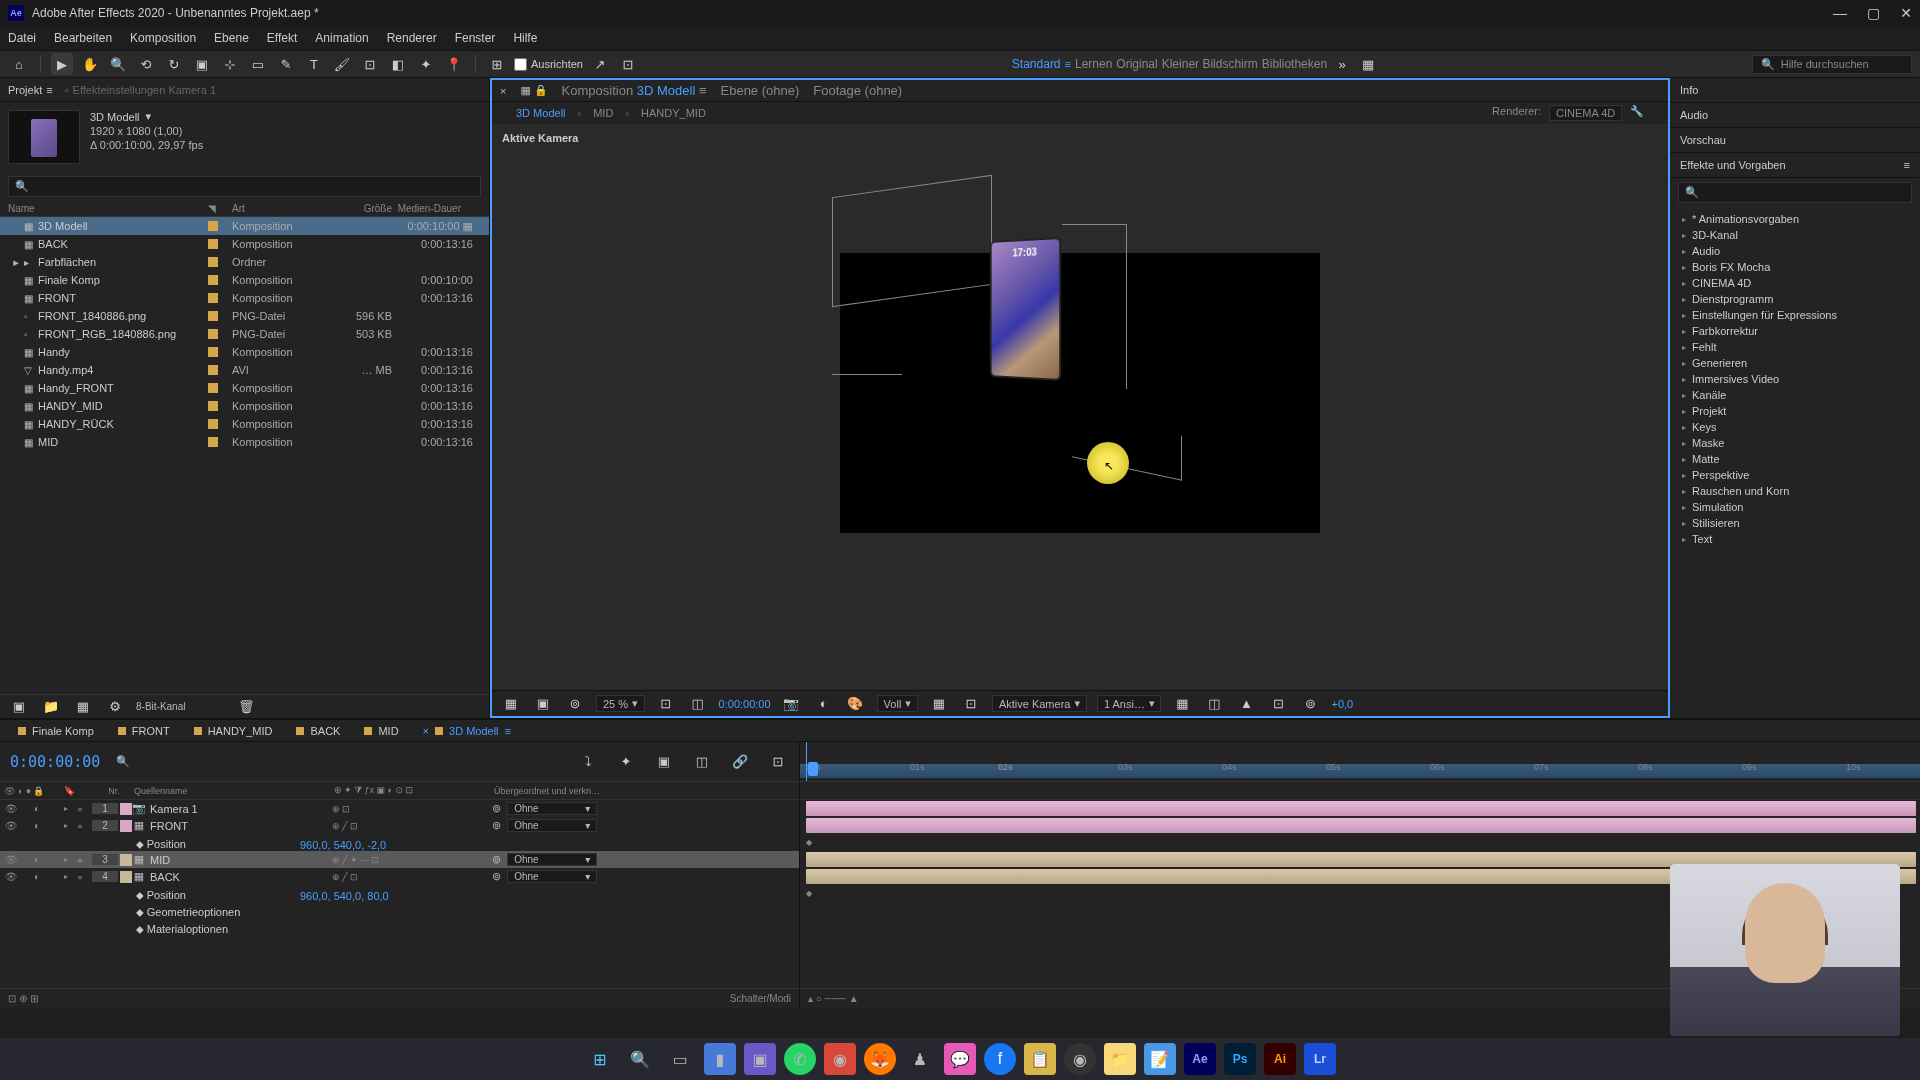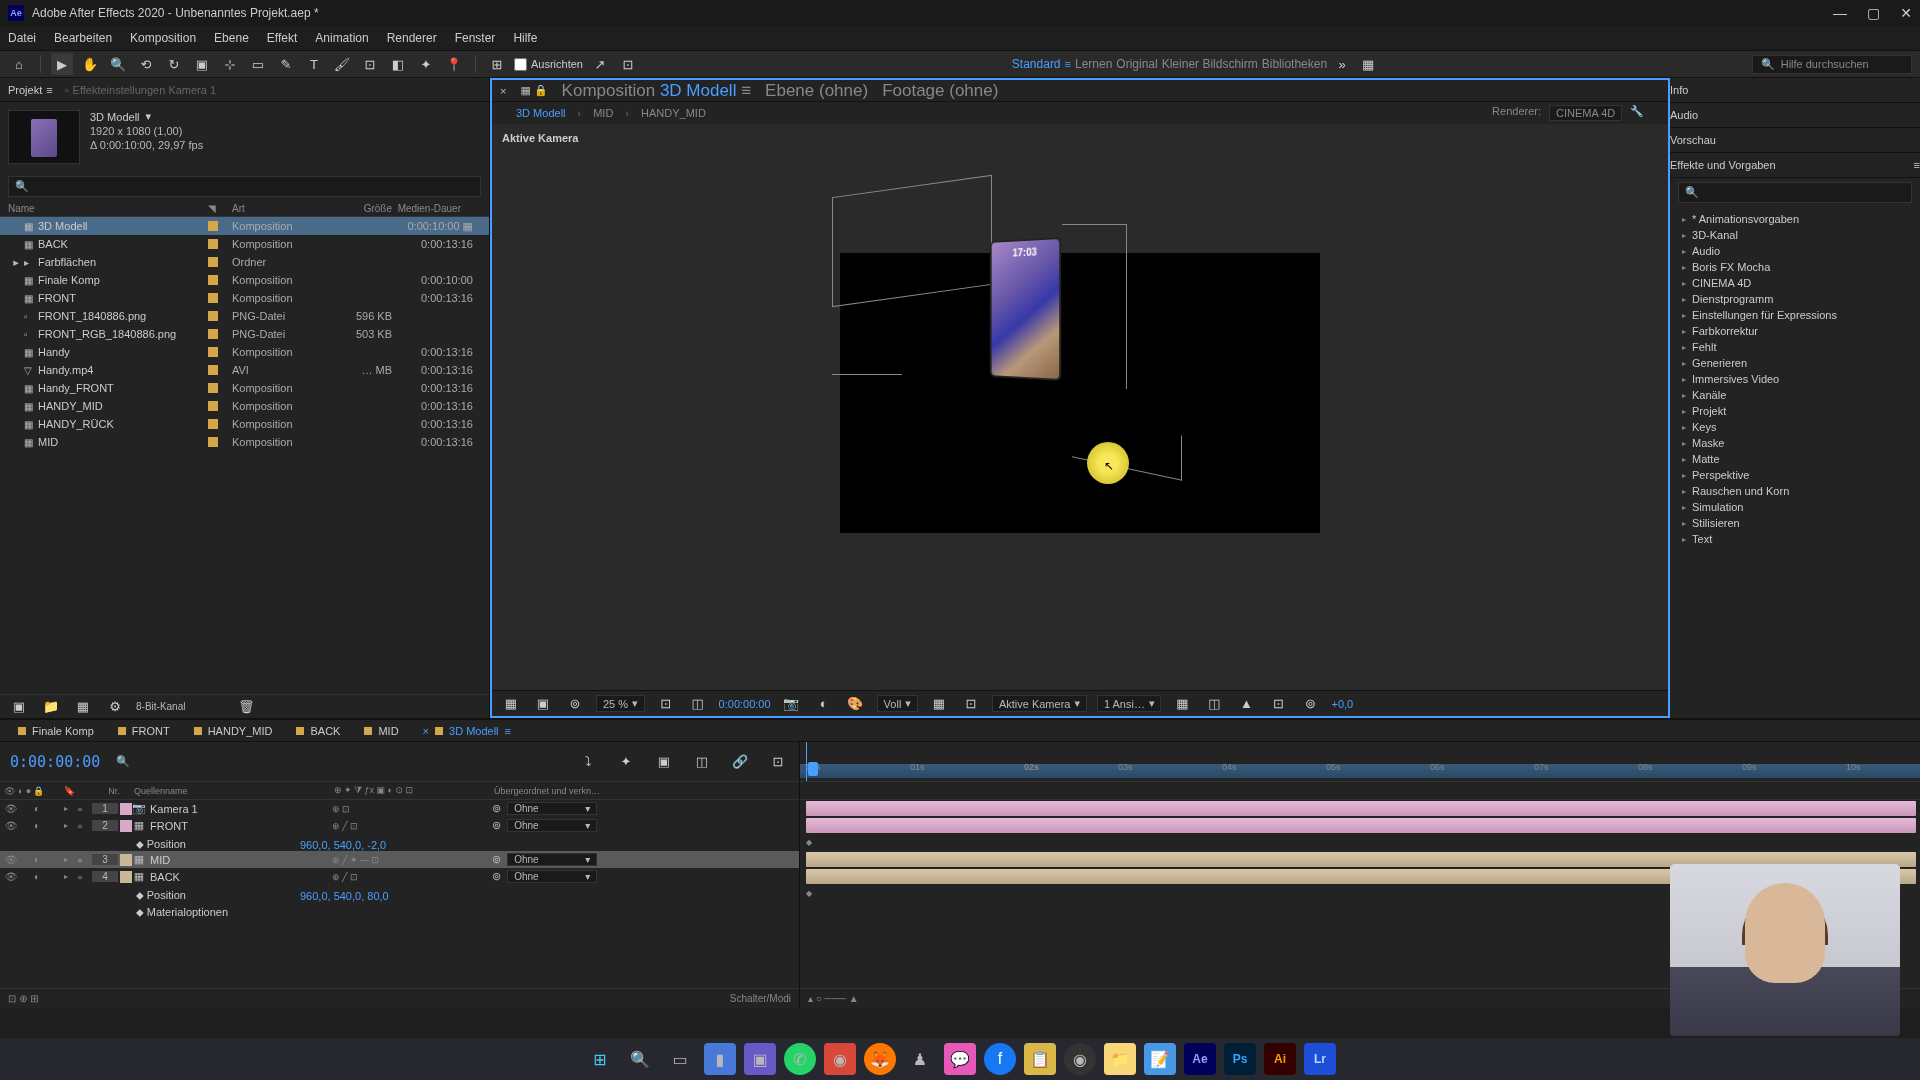--- a/index.html
+++ b/index.html
@@ -46,21 +46,21 @@
 .row-icon{width:14px;font-size:10px}
 .row-namecell{width:170px;color:#ccc}
 .row-swatch{width:24px}
 .swatch-box{width:10px;height:10px;background:#d4a84a}
 .row-art{width:100px;color:#aaa}
 .row-size{width:60px;text-align:right;color:#aaa}
 .row-dur{flex:1;text-align:right;padding-right:8px;color:#aaa}
 .proj-footer{height:24px;border-top:1px solid #333;display:flex;align-items:center;padding:0 8px;gap:10px;font-size:10px}
 .center-panel{flex:1;background:#232323;border-right:1px solid #111;display:flex;flex-direction:column;border:2px solid #4a9eff}
 .comp-tabs{height:22px;display:flex;align-items:center;padding:0 8px;gap:14px;border-bottom:1px solid #111}
-.comp-tab{color:#888;font-size:17px}
+.comp-tab{color:#888;font-size:13px}
 .comp-tab .hl{color:#4a9eff}
 .breadcrumb{height:22px;display:flex;align-items:center;padding:0 24px;gap:14px;font-size:11px;justify-content:space-between}
 .bc-left{display:flex;gap:12px;align-items:center}
 .bc-item{color:#888}
 .bc-item.active{color:#4a9eff}
 .bc-arrow{color:#666}
 .renderer{display:flex;gap:8px;color:#888}
 .renderer-val{background:#1a1a1a;padding:1px 6px;border:1px solid #333}
 .viewport{flex:1;background:#2a2a2a;position:relative;overflow:hidden}
 .vp-label{position:absolute;top:8px;left:10px;color:#ccc;font-size:11px;font-weight:bold}
@@ -71,21 +71,21 @@
 .wf3{left:570px;top:100px;width:65px;height:165px;border-left:none;border-bottom:none}
 .wf4{left:580px;top:300px;width:110px;height:45px;border:none;border-bottom:1px solid #888;border-right:1px solid #888;transform:skewY(12deg)}
 .phone3d{position:absolute;left:495px;top:115px;width:75px;height:140px;background:linear-gradient(140deg,#a888c8 0%,#6858a8 35%,#3838aa 55%,#b89878 75%,#886848 100%);border-radius:6px;border:2px solid #222;transform:perspective(400px) rotateY(-18deg)}
 .phone-time{position:absolute;top:6px;left:0;right:0;text-align:center;color:#fff;font-size:10px;font-weight:bold}
 .highlight-dot{position:absolute;left:595px;top:318px;width:42px;height:42px;background:radial-gradient(circle,#f8e858 30%,#d8c838 70%);border-radius:50%}
 .cursor-arrow{position:absolute;left:612px;top:335px;font-size:12px;color:#000}
 .vp-footer{height:26px;border-top:1px solid #111;display:flex;align-items:center;padding:0 8px;gap:10px;font-size:11px}
 .vp-dd{background:#1a1a1a;border:1px solid #333;padding:1px 6px;display:flex;align-items:center;gap:4px}
 .vp-link{color:#4a9eff}
 .right-panel{width:250px;background:#232323;display:flex;flex-direction:column}
-.rp-section{padding:6px 0;border-bottom:1px solid #111;font-size:11px;color:#ccc}
+.rp-section{padding:6px 10px;border-bottom:1px solid #111;font-size:11px;color:#ccc}
 .rp-header{display:flex;justify-content:space-between;align-items:center}
 .effects-list{flex:1;overflow:auto;padding:4px 0}
 .eff-item{padding:2px 12px;font-size:11px;color:#ccc;display:flex;align-items:center;gap:6px}
 .eff-caret{color:#888;font-size:8px}
 .timeline-area{height:290px;background:#232323;border-top:2px solid #111;display:flex;flex-direction:column}
 .tl-tabs{height:22px;display:flex;align-items:center;padding:0 8px;gap:4px;border-bottom:1px solid #111}
 .tl-tab{padding:2px 10px;font-size:11px;color:#ccc;display:flex;align-items:center;gap:6px}
 .tl-tab.active{color:#4a9eff}
 .tl-swatch{width:8px;height:8px;background:#d4a84a}
 .tl-body{flex:1;display:flex}
@@ -666,38 +666,42 @@
             <div class="tl-parent">
               <span>⊚</span>
               <div class="tl-dd">Ohne <span>▾</span></div>
             </div>
           </div>
           <div class="tl-prop">
             <div class="tl-prop-name">⬥ Position</div>
             <div class="tl-prop-val">960,0, 540,0, 80,0</div>
           </div>
           <div class="tl-prop">
+            <div class="tl-prop-name">⬥ Geometrieoptionen</div>
+            <div class="tl-prop-val"></div>
+          </div>
+          <div class="tl-prop">
             <div class="tl-prop-name">⬥ Materialoptionen</div>
             <div class="tl-prop-val"></div>
           </div>
         </div>
       <div class="tl-footer">
         <div><span>⊡ ⊕ ⊞</span></div>
         <div>Schalter/Modi</div>
       </div>
     </div>
     <div class="tl-right">
       <div class="tl-ruler" id="tl-ruler">
         <div class="ruler-bg"></div>
         <div class="playhead">
             <div class="playhead-cap"></div>
           </div>
       <div class="ruler-mark" style="left: 6px;">00s</div>
           <div class="ruler-mark" style="left: 110px;">01s</div>
-          <div class="ruler-mark" style="left: 224px; font-weight: bold;">02s</div>
+          <div class="ruler-mark" style="left: 198px; font-weight: bold;">02s</div>
           <div class="ruler-mark" style="left: 318px;">03s</div>
           <div class="ruler-mark" style="left: 422px;">04s</div>
           <div class="ruler-mark" style="left: 526px;">05s</div>
           <div class="ruler-mark" style="left: 630px;">06s</div>
           <div class="ruler-mark" style="left: 734px;">07s</div>
           <div class="ruler-mark" style="left: 838px;">08s</div>
           <div class="ruler-mark" style="left: 942px;">09s</div>
           <div class="ruler-mark" style="left: 1046px;">10s</div>
         </div>
       <div style="height:18px;border-bottom:1px solid #333"></div>

